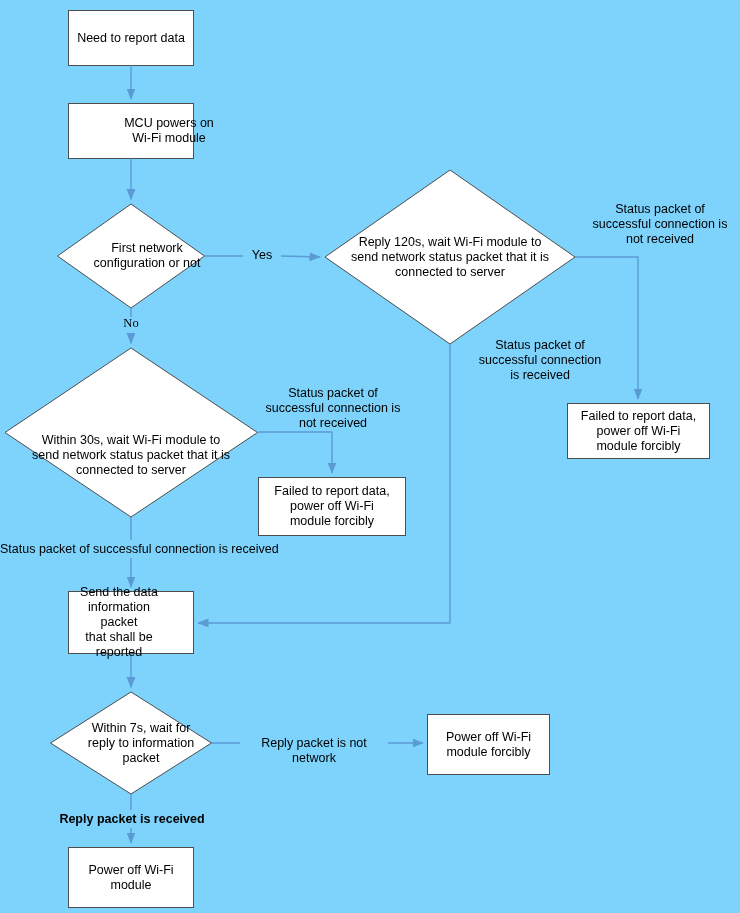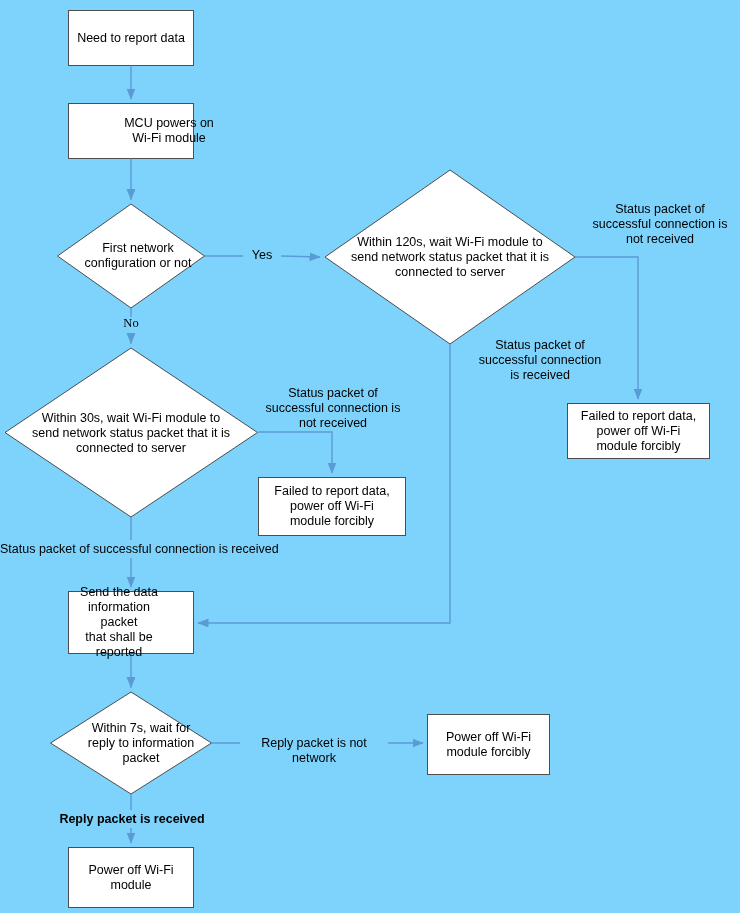--- a/index.html
+++ b/index.html
@@ -104,32 +104,32 @@
     <path d="M212,743 L240,743 M388,743 L423,743" stroke="#5b9bd5" stroke-width="1.4" fill="none" marker-end="url(#arrow)"></path>
 
     <path d="M131,794 L131,810 M131,828 L131,843" stroke="#5b9bd5" stroke-width="1.4" fill="none" marker-end="url(#arrow)"></path>
   </svg>
 
   <div class="node-label" style="left:68px; top:10px; width:126px; height:56px;">Need to report data</div>
 
   <div class="node-label" style="left:68px; top:103px; width:106px; height:56px;margin-left:48px;">MCU powers on
 Wi-Fi module</div>
 
-  <div class="node-label" style="left:59px; top:233px; width:158px; height:46px;text-align:center;">First network
+  <div class="node-label" style="left:68px; top:233px; width:158px; height:46px;text-align:center;">First network
 configuration or not</div>
 
-  <div class="node-label" style="left:338px; top:226px; width:224px; height:62px;">Within 120s, wait Wi-Fi module to
+  <div class="node-label" style="left:338px; top:226px; width:224px; height:62px;">Reply 120s, wait Wi-Fi module to
 send network status packet that it is
 connected to server</div>
 
   <div class="node-label" style="left:567px; top:403px; width:143px; height:56px;">Failed to report data,
 power off Wi-Fi
 module forcibly</div>
 
-  <div class="node-label" style="left:19px; top:402px; width:224px; height:62px;">Within 30s, wait Wi-Fi module to
+  <div class="node-label" style="left:19px; top:424px; width:224px; height:62px;">Within 30s, wait Wi-Fi module to
 send network status packet that it is
 connected to server</div>
 
   <div class="node-label" style="left:258px; top:477px; width:148px; height:59px;">Failed to report data,
 power off Wi-Fi
 module forcibly</div>
 
   <div class="node-label" style="left:68px; top:591px; width:102px; height:63px;">Send the data
 information packet
 that shall be

